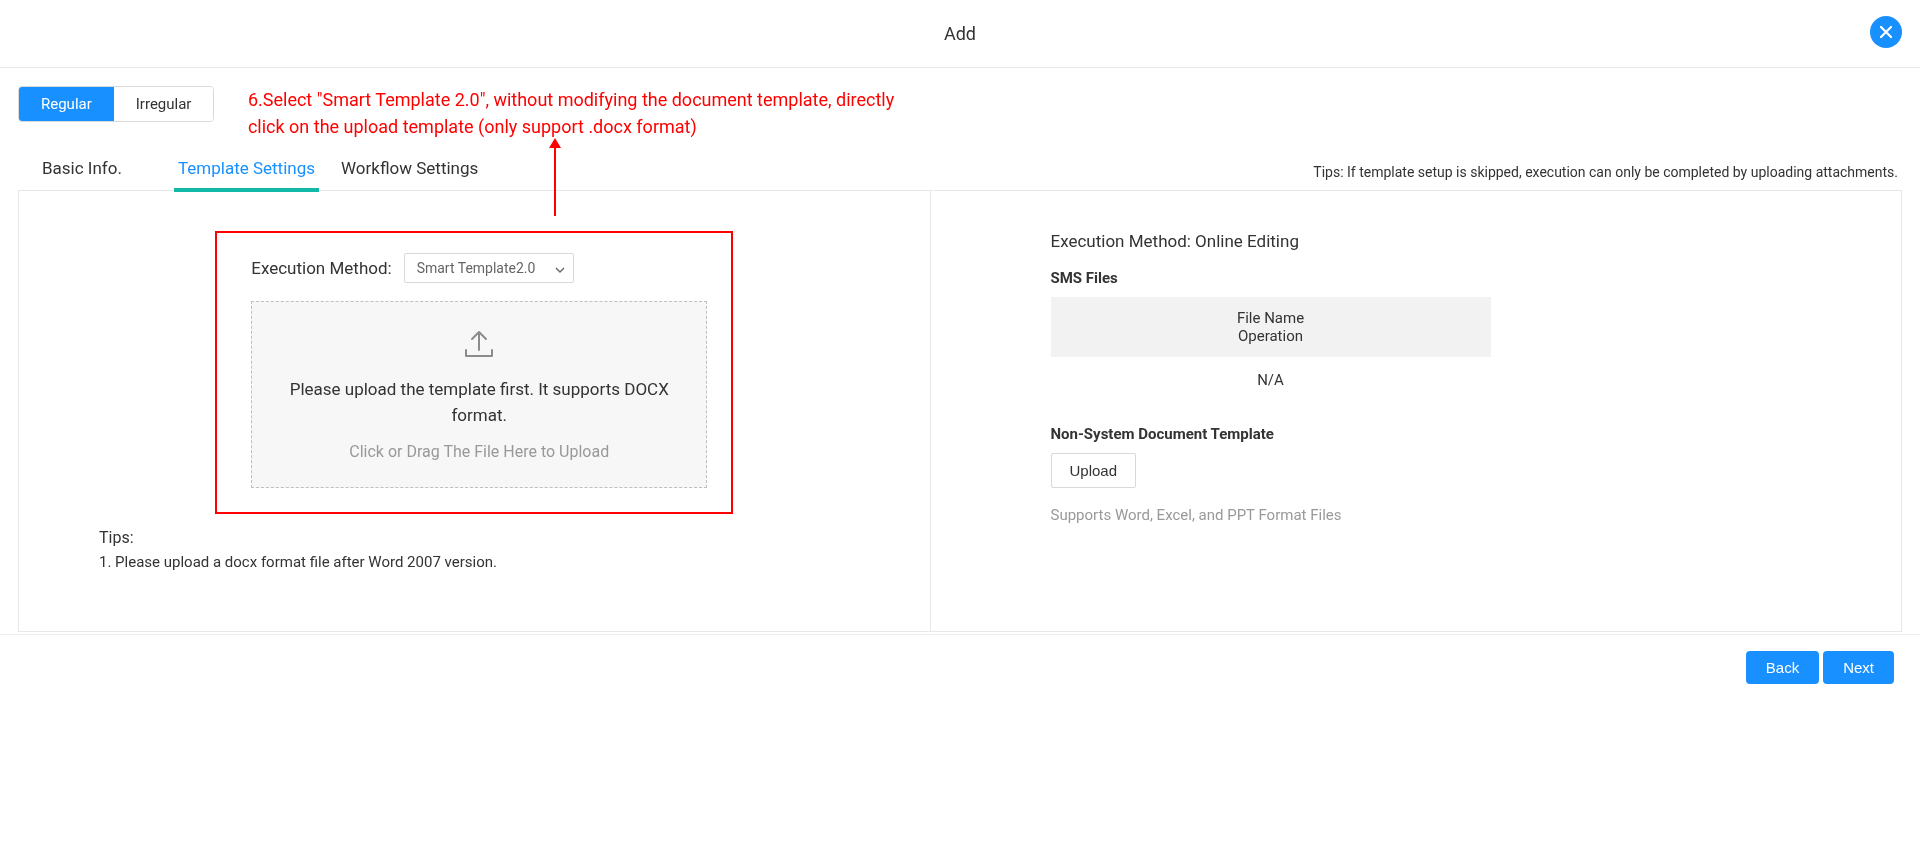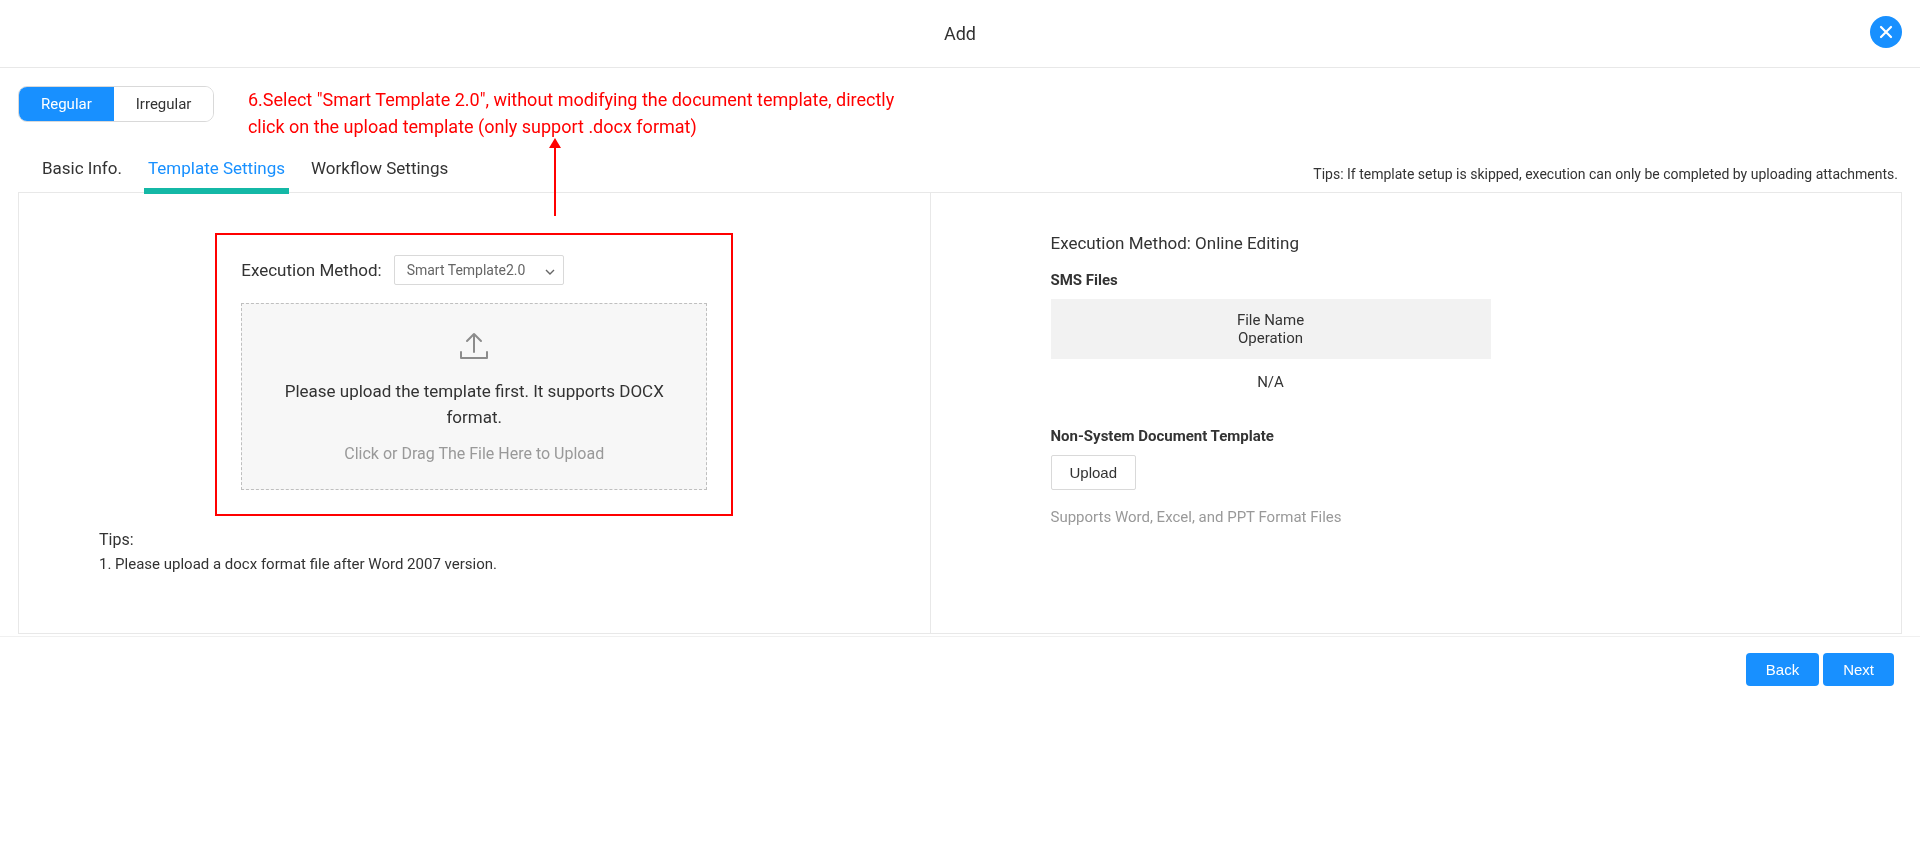--- a/index.html
+++ b/index.html
@@ -36,21 +36,21 @@
   }
   .close-btn svg { stroke: #fff; }
 
   .body-area {
     padding: 18px 18px 0 18px;
   }
 
   .type-tabs {
     display: inline-flex;
     border: 1px solid #d9d9d9;
-    border-radius: 9px;
+    border-radius: 4px;
     overflow: hidden;
     margin-bottom: 20px;
     vertical-align: top;
     justify-content: flex-end;
   }
   .type-tab {
     padding: 8px 22px;
     font-size: 15px;
     cursor: pointer;
     background: #fff;
@@ -86,21 +86,22 @@
   }
   .sub-tab {
     padding: 10px 4px;
     font-size: 17px;
     color: #333;
     cursor: pointer;
     border-bottom: 2px solid transparent;
   }
   .sub-tab.active {
     color: #1890ff;
-    border-bottom: 6px solid #14b8a6;
+    border-bottom: 4px solid #14b8a6;
+    margin-left: 30px;
   }
 
   .tips-top {
     text-align: right;
     color: #333;
     font-size: 14px;
     margin: -28px 4px 10px 0;
   }
 
   .panels {
@@ -114,21 +115,21 @@
     min-height: 440px;
   }
   .panel-right {
     flex: 1;
     padding: 40px 60px 30px 120px;
     min-height: 440px;
   }
 
   .red-box {
     border: 2px solid #ff0000;
-    padding: 20px 24px 24px 24px;
+    padding: 20px 24px 24px 34px;
     width: 518px;
     margin: 0 auto;
   }
 
   .exec-row {
     display: flex;
     align-items: center;
     gap: 12px;
     margin-bottom: 18px;
   }

